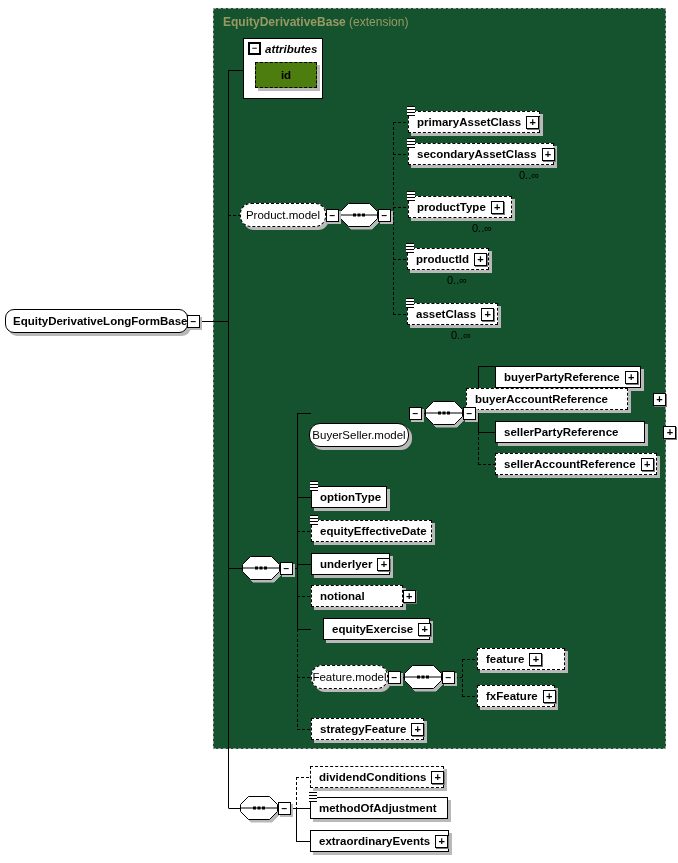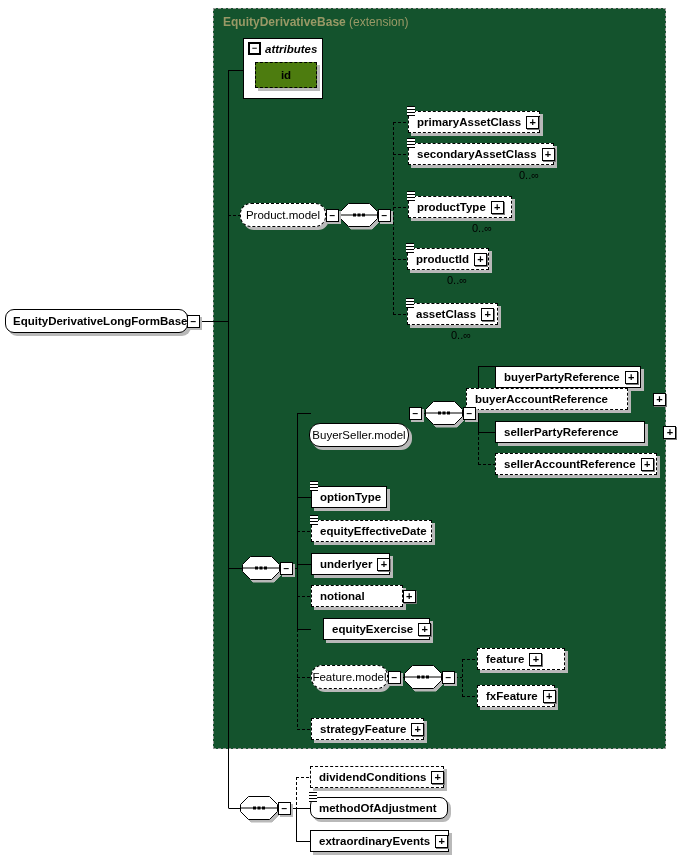--- a/index.html
+++ b/index.html
@@ -309,21 +309,21 @@
         <rect x="17.5" y="10.5" width="3" height="3"></rect>
         <rect x="22" y="10.5" width="3" height="3"></rect>
       </svg>
   </div>
   <div class="minusbox" style="left:278px;top:802px;">−</div>
 
   <div class="el opt" style="left:310px;top:766px;width:134px;">
     <span>dividendConditions</span>
     <span class="plus">+</span>
   </div>
-  <div class="el" style="left:310px;top:797px;width:138px;border-radius:8px;">
+  <div class="el" style="left:310px;top:797px;width:138px;">
     <span class="elico"></span>
     <span>methodOfAdjustment</span>
   </div>
   <div class="el" style="left:310px;top:830px;width:139px;">
     <span>extraordinaryEvents</span>
     <span class="plus">+</span>
   </div>
 
 </div>
 

